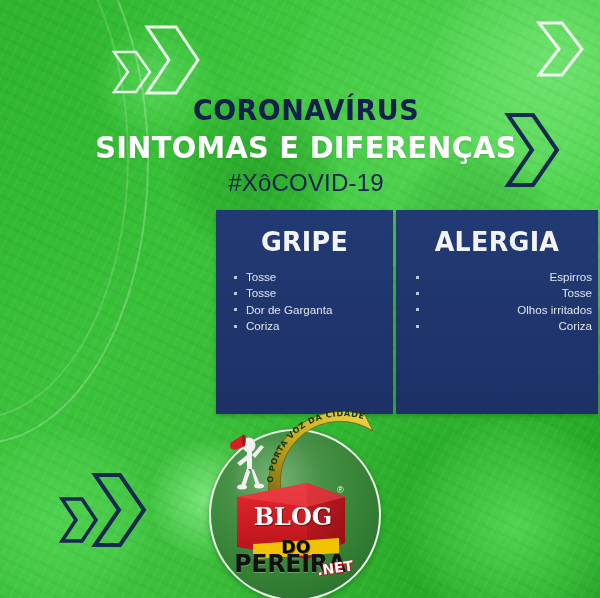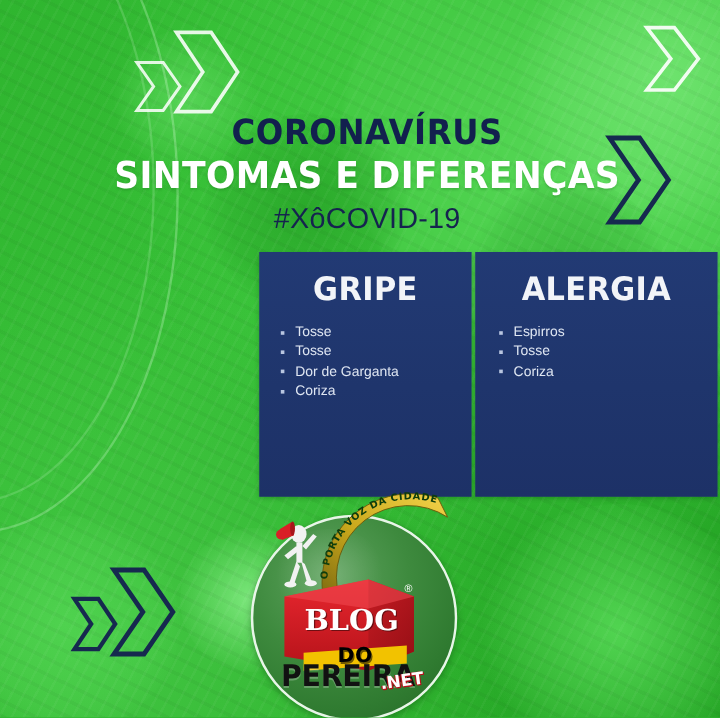--- a/index.html
+++ b/index.html
@@ -118,21 +118,21 @@
     position:relative;padding-left:14px;
     font-size:11.6px;color:#dfe6f2;line-height:16.4px;
     font-family:"Liberation Sans",sans-serif;
     white-space:nowrap;
   }
   .panel li::before{
     content:"";position:absolute;left:2px;top:6.5px;
     width:3px;height:3px;background:#b9c6e0;
   }
   .p2 ul{padding-left:16px;}
-  .p3 ul{padding-left:18px;}
+  .p3 ul{padding-left:18px;text-align:right;}
 
   
   .logo-wrap{position:absolute;left:209px;top:429px;width:170px;height:170px;}
   .logo-circle{
     position:absolute;left:0;top:0;width:168px;height:168px;border-radius:50%;
     background:radial-gradient(circle at 38% 30%, #5ea35e 0%, #3e8a3e 42%, #2f7a30 72%, #246524 100%);
     border:2px solid #e8f5e8;
     box-shadow:0 2px 6px rgba(0,40,0,0.35);
     overflow:hidden;
   }
@@ -253,20 +253,21 @@
         <li>Dor de Garganta</li>
         <li>Coriza</li>
       </ul>
     </div>
 
     <div class="panel p3">
       <h2>ALERGIA</h2>
       <ul>
         <li>Espirros</li>
         <li>Tosse</li>
+        <li>Olhos irritados</li>
         <li>Coriza</li>
       </ul>
     </div>
 
   </div>
 
   <div class="logo-wrap">
     <div class="logo-circle">
       <div class="inner-sheen"></div>
     </div>

